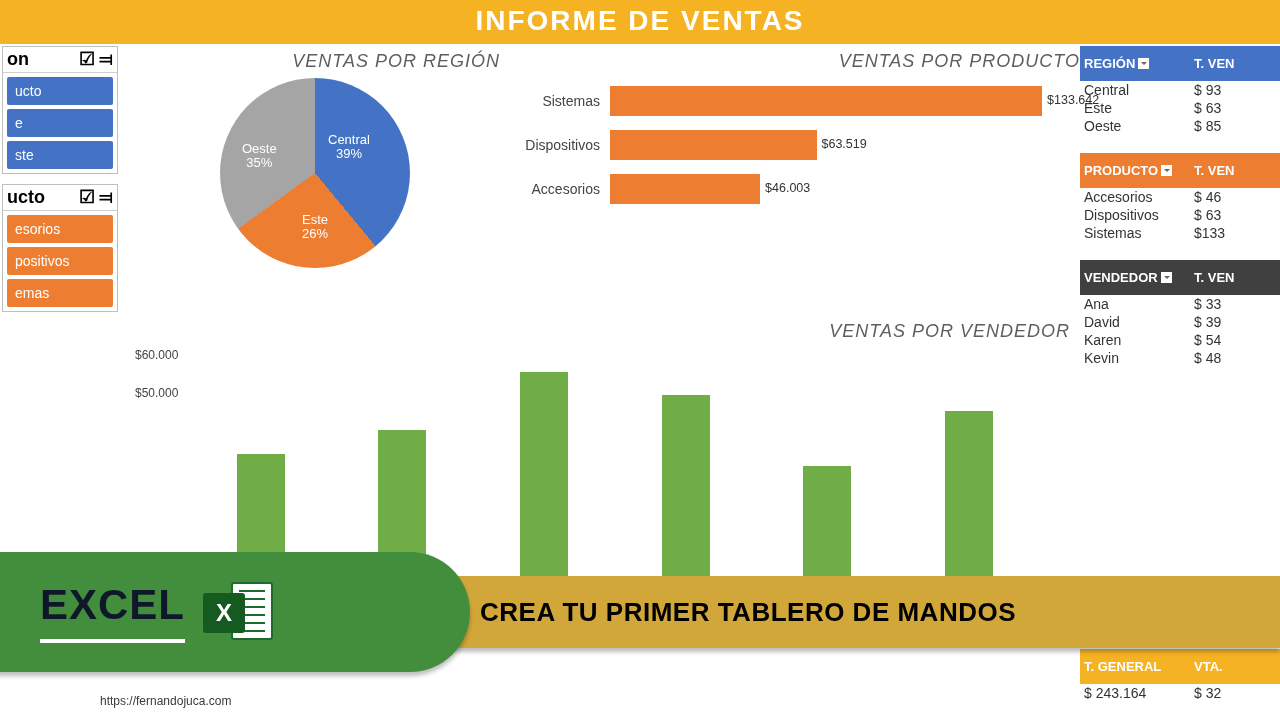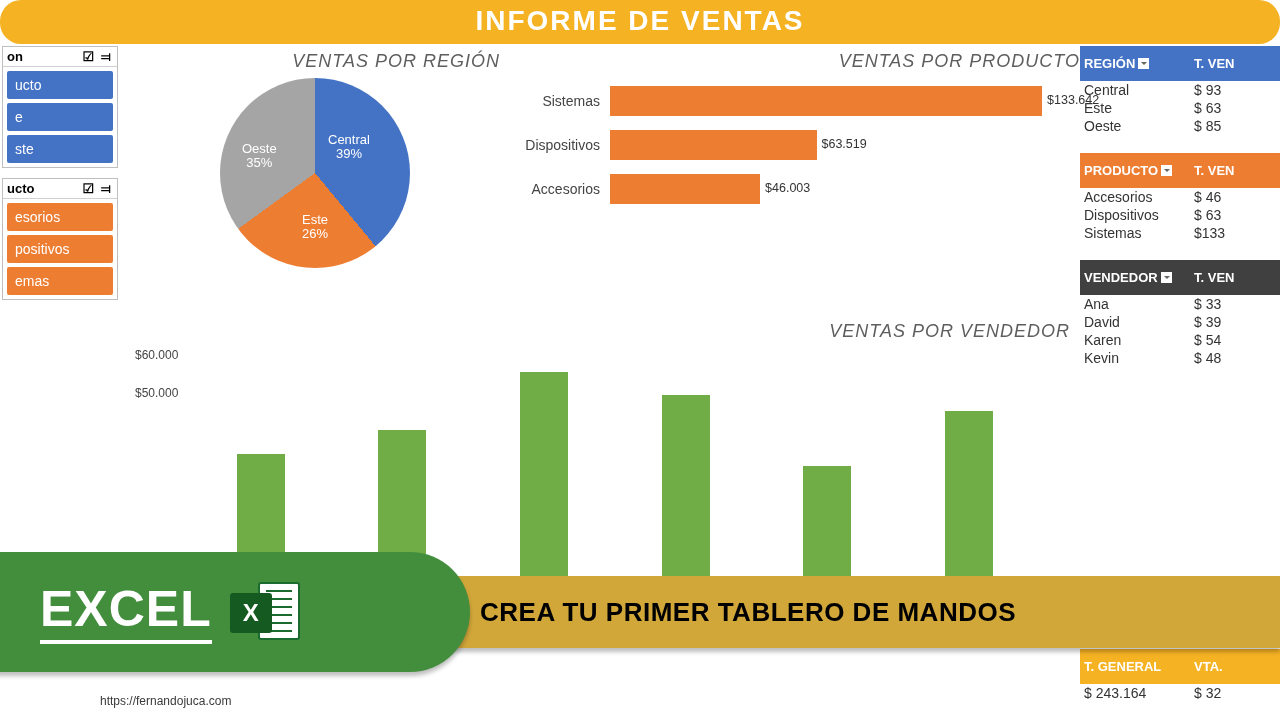--- a/index.html
+++ b/index.html
@@ -14,40 +14,39 @@
   }
   .title-bar {
     background: #f5b223;
     color: #fff;
     font-size: 28px;
     font-weight: 700;
     letter-spacing: 2px;
     text-align: center;
     padding: 5px 0 7px;
     height: 44px;
-    border-radius: 21px;
   }
   
   .slicers {
     position: absolute;
     left: 0;
     top: 46px;
     width: 120px;
   }
   .slicer {
     border: 1px solid #bfbfbf;
     margin: 0 2px 10px;
     background: #fff;
   }
   .slicer-head {
     display: flex;
     align-items: flex-start;
     justify-content: space-between;
     padding: 2px 4px;
-    font-size: 13px;
+    font-size: 18px;
     font-weight: 600;
     border-bottom: 1px solid #d0d0d0;
   }
   .icon {
     width: 14px;
     height: 14px;
     display: inline-flex;
     align-items: center;
     justify-content: center;
   }
@@ -165,22 +164,22 @@
   }
   .banner-green{
     position:absolute; left:-60px; top:0;
     width:530px; height:120px;
     background:#438e3d; border-radius:60px;
     display:flex; align-items:center;
     padding-left:100px;
     box-shadow:0 4px 4px rgba(0,0,0,.25);
   }
   .banner-green .txt{
-    color:#ffffff; font-size:50px; font-weight:800; letter-spacing:1px;
-    border-bottom:4px solid #fff; padding-bottom:2px;
+    color:#0f172a; font-size:42px; font-weight:800; letter-spacing:1px;
+    border-bottom:4px solid #fff; padding-bottom:10px;
   }
   .excel-ico{
     width:70px;height:70px;margin-left:18px;position:relative;
   }
   .excel-ico .sheet{
     position:absolute; right:0; top:5px; width:42px; height:58px; background:#fff; border:2px solid #1b6b2e; border-radius:3px;
   }
   .excel-ico .sheet::before{ content:""; position:absolute; inset:6px 6px; background:repeating-linear-gradient(#1b6b2e 0 2px, transparent 2px 8px);}
   .excel-ico .badge{
     position:absolute; left:0; top:16px; width:42px; height:40px; background:#145a21; color:#fff;

